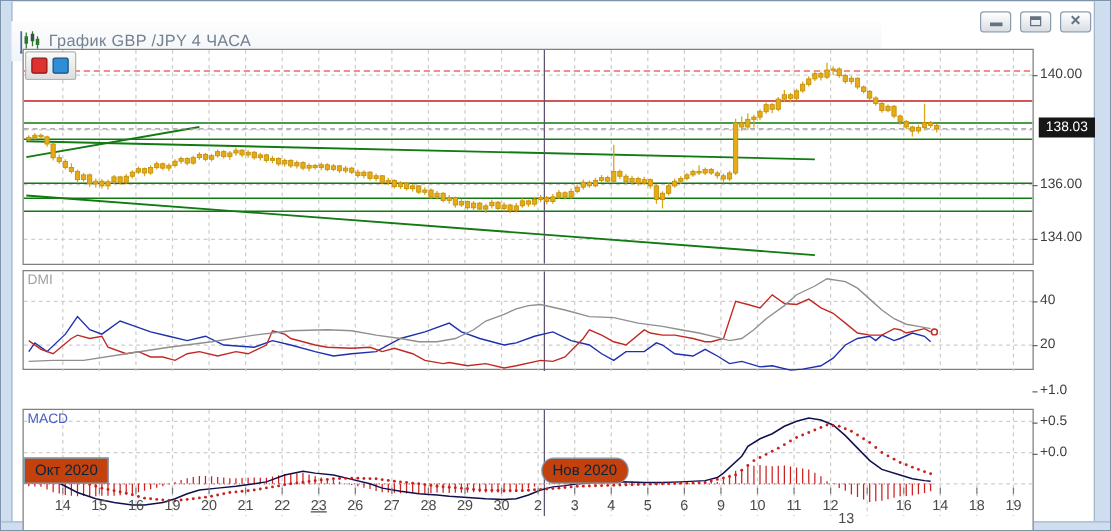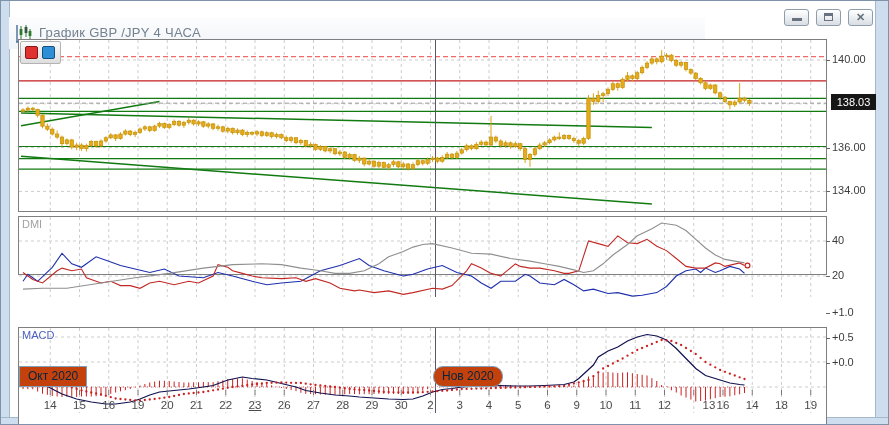--- a/index.html
+++ b/index.html
@@ -409,21 +409,21 @@
           <line x1="720.625" x2="720.625" y1="42.995000000000246" y2="63.8" stroke="#d9a414" stroke-width="1"></line>
           <rect x="718.9" y="58.1" width="3.4" height="3.9" fill="#e7ac15" stroke="#c3900c" stroke-width="0.7"></rect>
           <line x1="725.5" x2="725.5" y1="56.792000000000144" y2="62.48599999999995" stroke="#d9a414" stroke-width="1"></line>
           <rect x="723.8" y="58.1" width="3.4" height="2.2" fill="#e7ac15" stroke="#c3900c" stroke-width="0.7"></rect>
           <line x1="730.375" x2="730.375" y1="58.98200000000002" y2="65.98999999999987" stroke="#d9a414" stroke-width="1"></line>
           <rect x="728.7" y="60.3" width="3.4" height="2.8" fill="#e7ac15" stroke="#c3900c" stroke-width="0.7"></rect>
         </g>
       </svg>
   </div>
 
-  <div class="panel" style="top:215px;height:59px;">
+  <div class="panel" style="top:215px;height:80px;">
     <span class="panel-label lbl-dmi">DMI</span>
     <svg id="svg-dmi" width="807" height="80">
         <line x1="31.25" y1="0" x2="31.25" y2="80" stroke="#cdcdcd" stroke-width="1" stroke-dasharray="3,3"></line>
         <line x1="60.5" y1="0" x2="60.5" y2="80" stroke="#cdcdcd" stroke-width="1" stroke-dasharray="3,3"></line>
         <line x1="89.75" y1="0" x2="89.75" y2="80" stroke="#cdcdcd" stroke-width="1" stroke-dasharray="3,3"></line>
         <line x1="119" y1="0" x2="119" y2="80" stroke="#cdcdcd" stroke-width="1" stroke-dasharray="3,3"></line>
         <line x1="148.25" y1="0" x2="148.25" y2="80" stroke="#cdcdcd" stroke-width="1" stroke-dasharray="3,3"></line>
         <line x1="177.5" y1="0" x2="177.5" y2="80" stroke="#cdcdcd" stroke-width="1" stroke-dasharray="3,3"></line>
         <line x1="206.75" y1="0" x2="206.75" y2="80" stroke="#cdcdcd" stroke-width="1" stroke-dasharray="3,3"></line>
         <line x1="236" y1="0" x2="236" y2="80" stroke="#cdcdcd" stroke-width="1" stroke-dasharray="3,3"></line>
@@ -857,19 +857,19 @@
       <div class="xlab" style="left: 388.25px;">30</div>
       <div class="xlab" style="left: 417.5px;">2</div>
       <div class="xlab" style="left: 446.75px;">3</div>
       <div class="xlab" style="left: 476px;">4</div>
       <div class="xlab" style="left: 505.25px;">5</div>
       <div class="xlab" style="left: 534.5px;">6</div>
       <div class="xlab" style="left: 563.75px;">9</div>
       <div class="xlab" style="left: 593px;">10</div>
       <div class="xlab" style="left: 622.25px;">11</div>
       <div class="xlab" style="left: 651.5px;">12</div>
-      <div class="xlab" style="left: 696px;">13</div>
+      <div class="xlab" style="left: 664px; margin-top: 10px;">13</div>
       <div class="xlab" style="left: 710px;">16</div>
       <div class="xlab" style="left: 739.25px;">14</div>
       <div class="xlab" style="left: 768.5px;">18</div>
       <div class="xlab" style="left: 797.75px;">19</div>
     </div>
 </div>
 
 </body></html>

